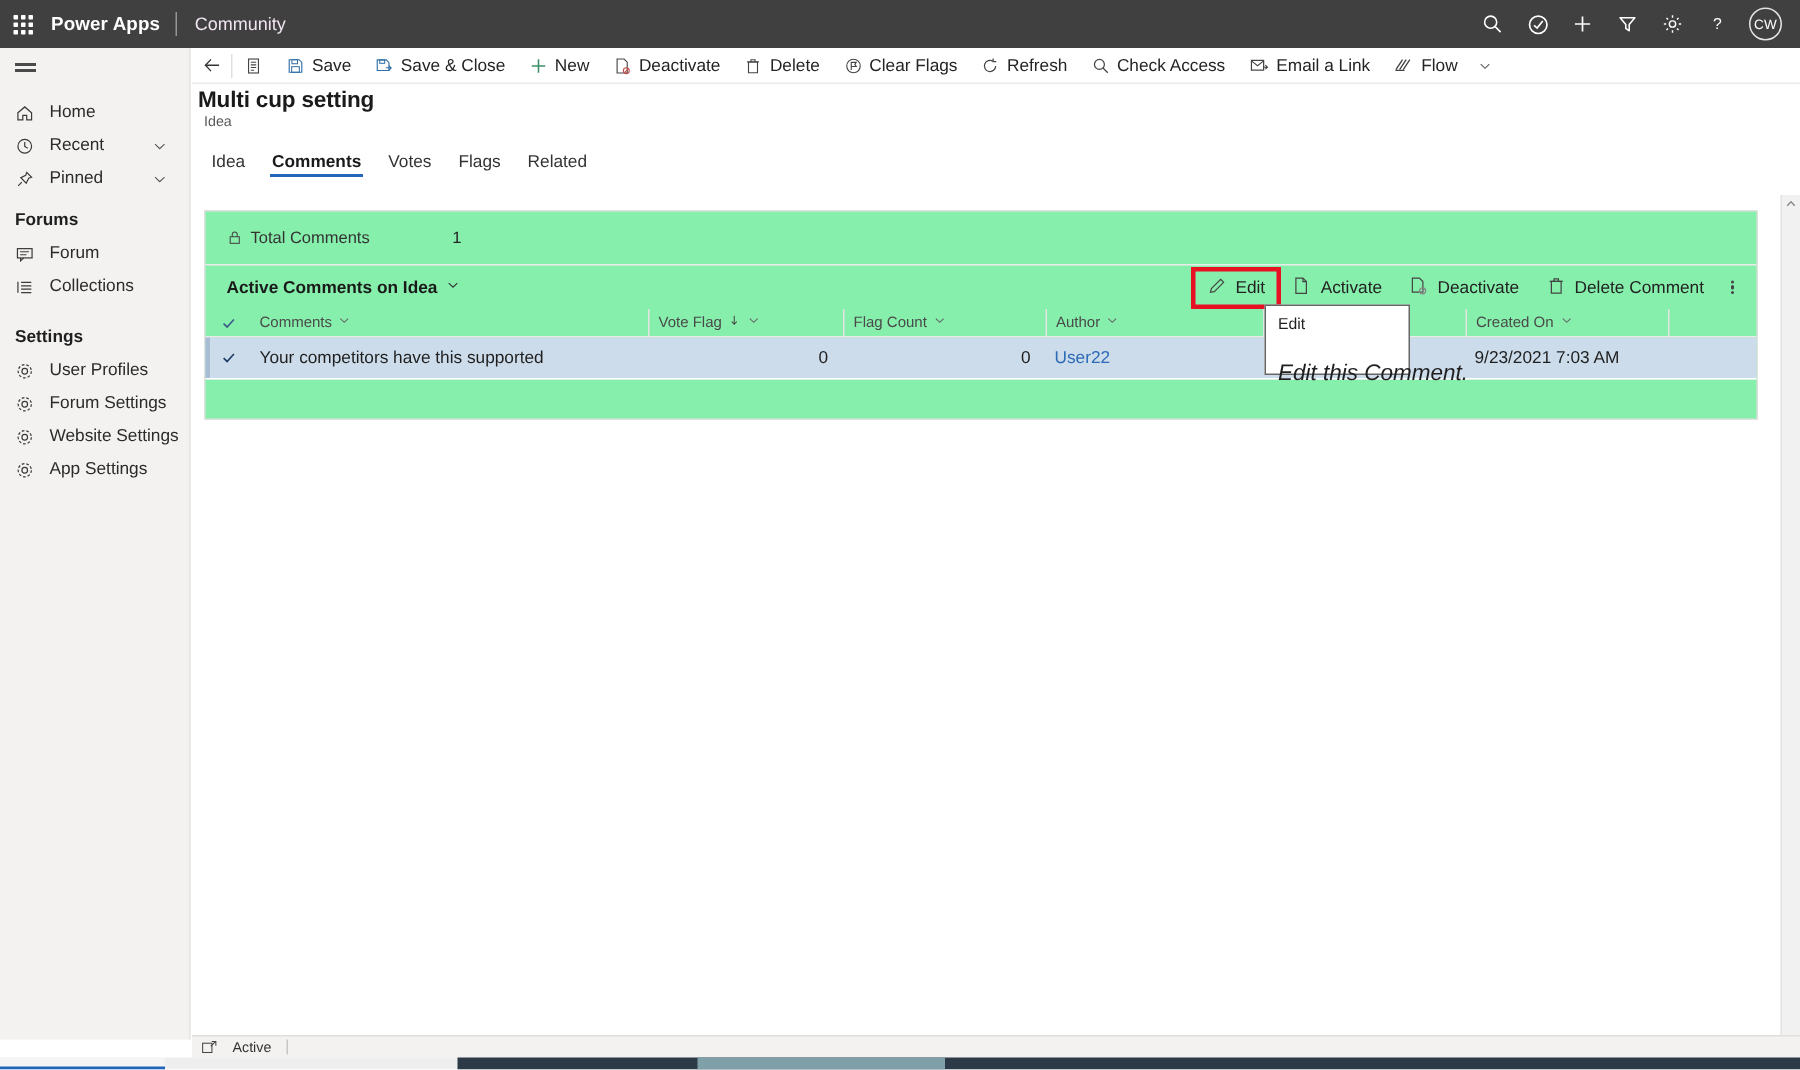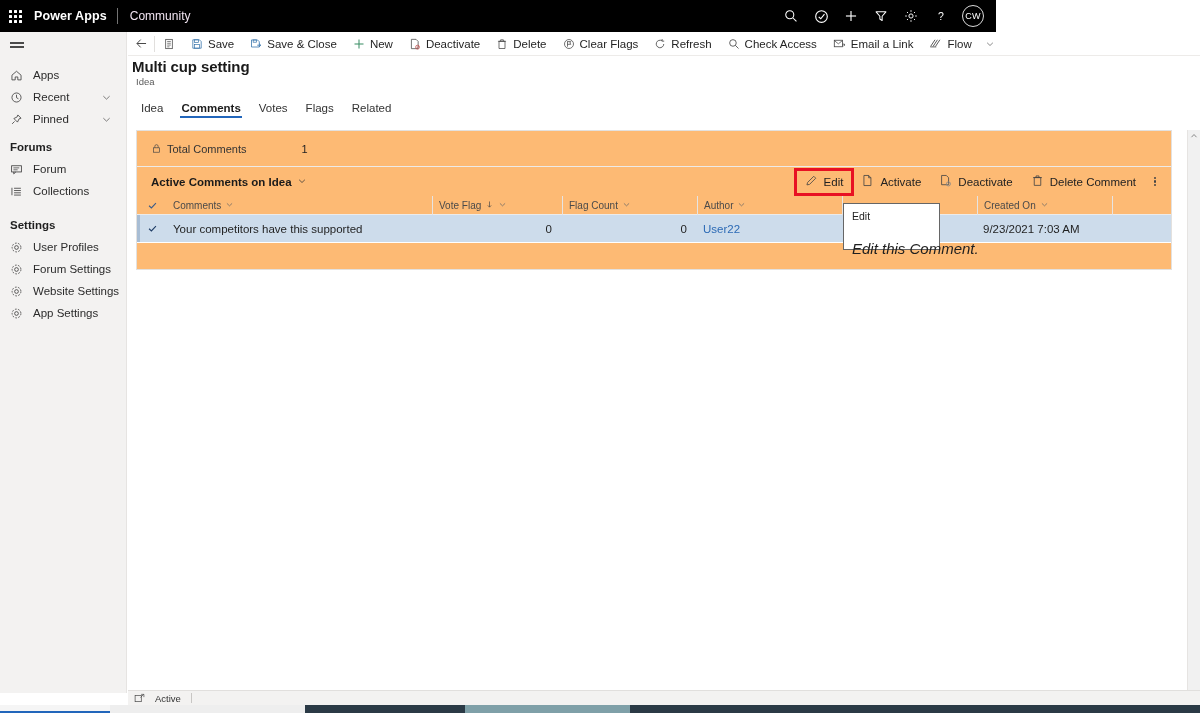--- a/index.html
+++ b/index.html
@@ -8,22 +8,22 @@
     width: 1200px; height: 713px;
     overflow: hidden;
     font-family: "Liberation Sans", sans-serif;
     background: #ffffff;
     -webkit-font-smoothing: antialiased;
   }
   #app { position: relative; width: 1200px; height: 713px; background:#fff; }
 
   
   .topbar {
-    position:absolute; left:0; top:0; width:996px; height:32px;
-    background:#000000; display:flex; align-items:center;
+    position:absolute; left:0; top:0; width:1200px; height:32px;
+    background:#404040; display:flex; align-items:center;
     color:#fff;
   }
   .waffle { width:30px; display:flex; align-items:center; justify-content:center; cursor:pointer; }
   .waffle-grid { display:grid; grid-template-columns: repeat(3,3px); grid-template-rows: repeat(3,3px); gap:2px; }
   .waffle-grid i { display:block; width:3px; height:3px; background:#fff; border-radius:0.5px; }
   .brand { font-size:12.5px; font-weight:bold; color:#fff; padding:0 10px 0 4px; letter-spacing:.1px; }
   .brand-sep { width:1px; height:16px; background:rgba(255,255,255,.45); }
   .env { font-size:12px; color:#f1e4f1; padding-left:12px; }
   .topbar-right { margin-left:auto; display:flex; align-items:center; gap:0px; padding-right:8px; }
   .tb-icon {
@@ -84,22 +84,22 @@
     font-size:11.5px; color:#333; padding:0 9px 4px 9px; cursor:pointer; position:relative;
   }
   .tab:first-child { padding-left:5px; }
   .tab.active { font-weight:bold; color:#1a1a1a; }
   .tab.active::after {
     content:""; position:absolute; left:8px; right:8px; bottom:0; height:2px; background:#2266bb;
   }
 
   
   .card {
-    position:absolute; left:136px; top:130px; width:1036px; height:140px;
-    background:#fdba74; border:1px solid #e3e1df;
+    position:absolute; left:136px; top:140px; width:1036px; height:140px;
+    background:#86efac; border:1px solid #e3e1df;
   }
   .total-row {
     height:36px; display:flex; align-items:center; padding-left:14px;
     border-bottom:1px solid #edebe9; font-size:11px; color:#333;
   }
   .total-ico { display:flex; align-items:center; margin-right:5px; color:#444; }
   .total-val { margin-left:55px; font-size:11px; color:#222; }
 
   .sub-toolbar {
     height:29px; display:flex; align-items:center; padding-left:14px; position:relative;
@@ -265,21 +265,21 @@
         </div>
     </div>
     <div class="spacer6"></div>
 
     <div class="nav-item">
       <span class="nav-ico">
         <svg width="13" height="13" viewBox="0 0 16 16">
             <path d="M2.4 7.6 L8 2.8 L13.6 7.6 V13.4 H9.6 V9.8 H6.4 V13.4 H2.4 Z" fill="none" stroke="#3b3b3b" stroke-width="1"></path>
           </svg>
       </span>
-      <span class="nav-label">Apps</span>
+      <span class="nav-label">Home</span>
     </div>
 
     <div class="nav-item">
       <span class="nav-ico">
         <svg width="13" height="13" viewBox="0 0 16 16">
             <circle cx="8" cy="8" r="5.6" fill="none" stroke="#3b3b3b" stroke-width="1"></circle>
             <path d="M8 4.6 V8.2 L10.4 9.6" fill="none" stroke="#3b3b3b" stroke-width="1"></path>
           </svg>
       </span>
       <span class="nav-label">Recent</span>

